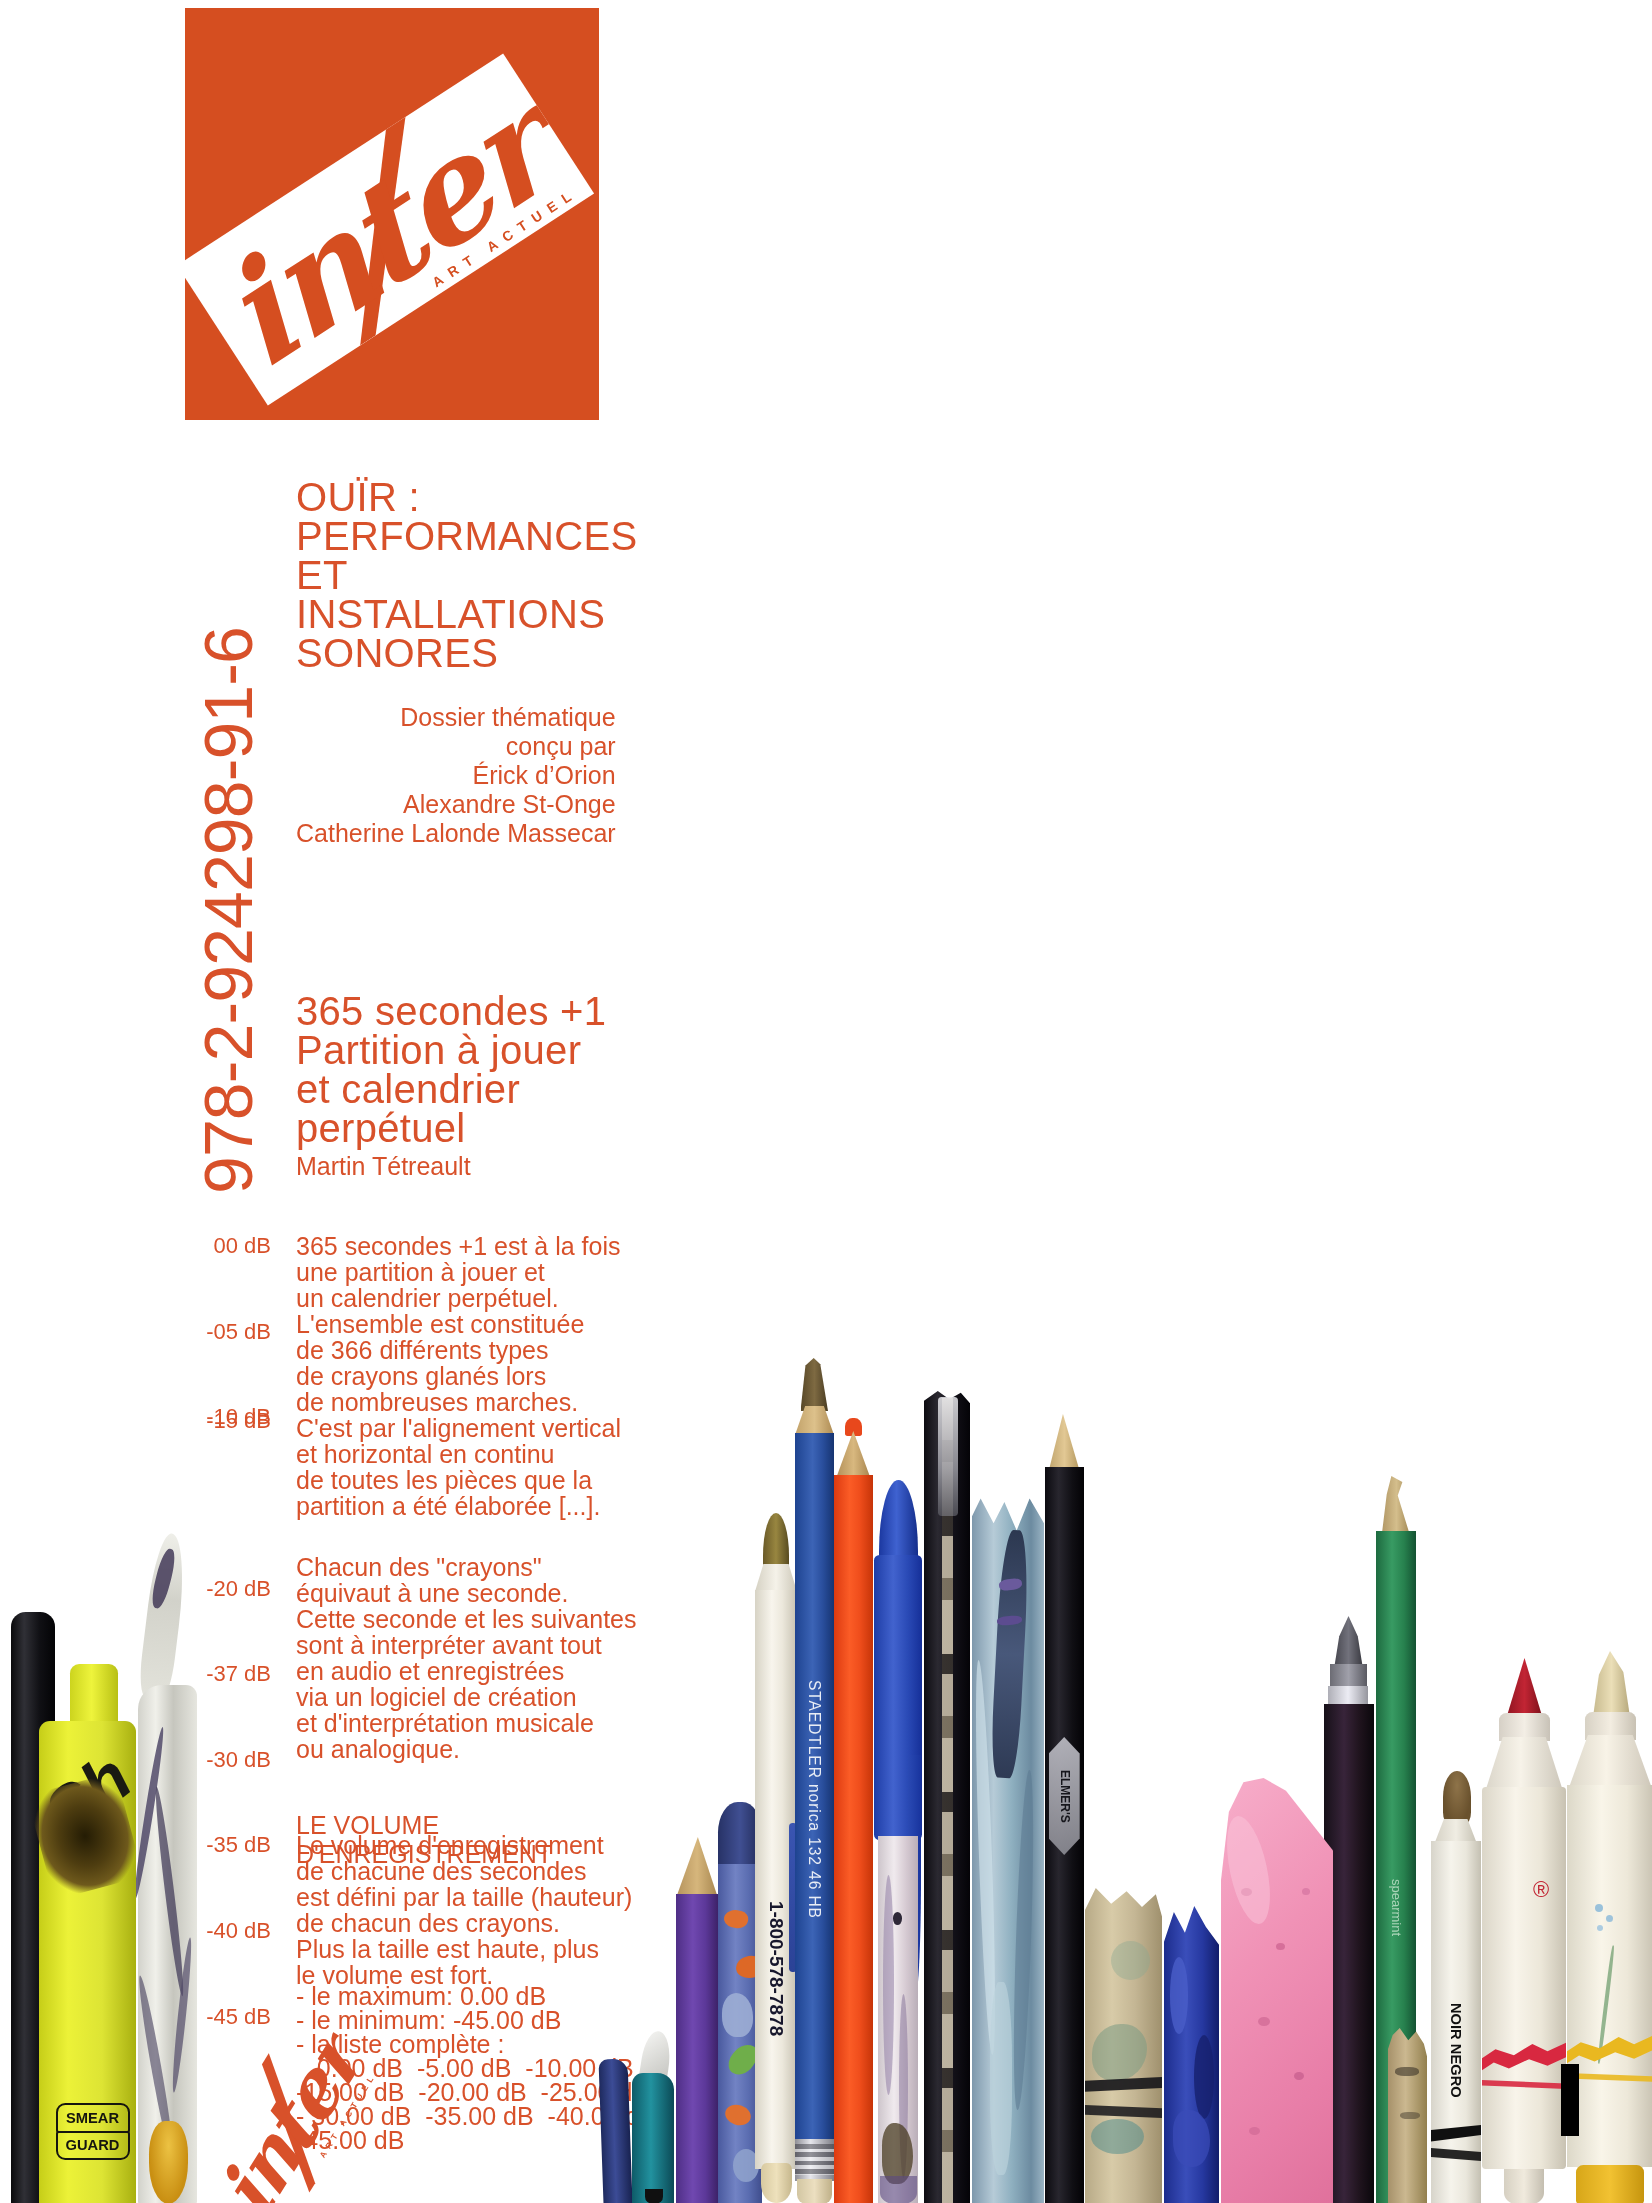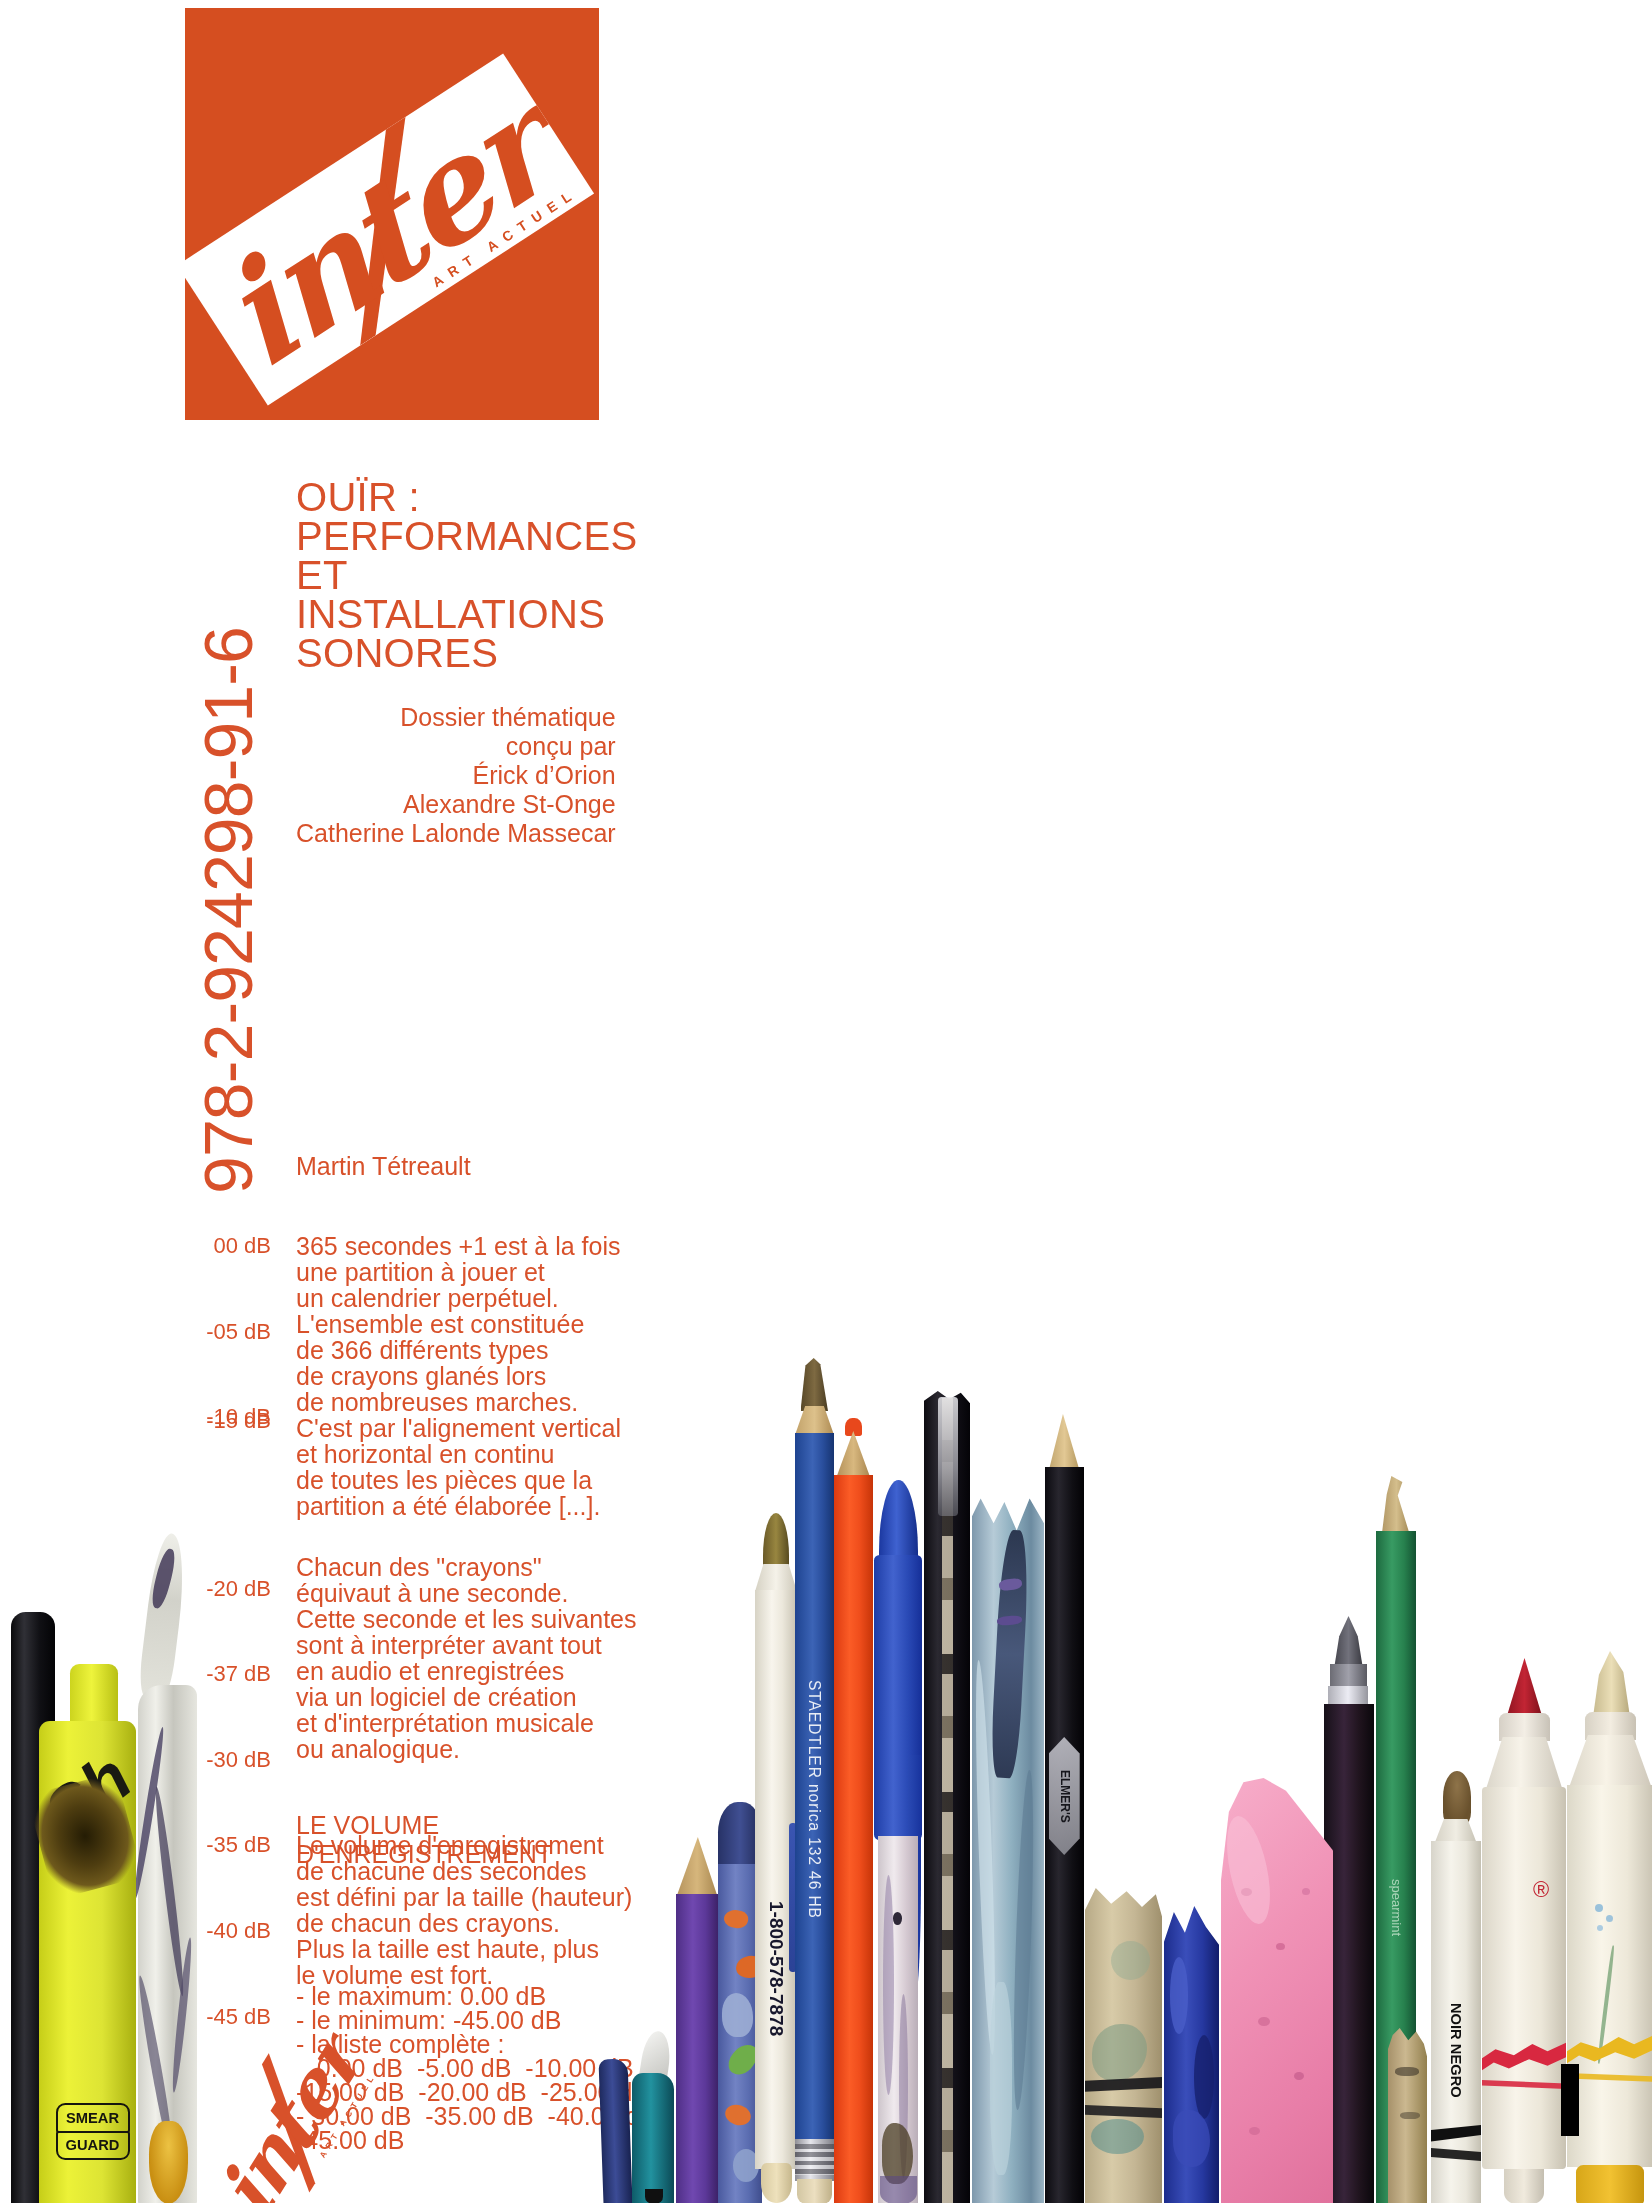--- a/index.html
+++ b/index.html
@@ -51,20 +51,24 @@
 PERFORMANCES
 ET
 INSTALLATIONS
 SONORES</div>
   <div class="txtblock small-block" style="top:703px;text-align:right;">Dossier thématique
 conçu par
 Érick d’Orion
 Alexandre St-Onge
 Catherine Lalonde Massecar</div>
 
+  <div class="txtblock h1" style="top:992px;">365 secondes +1
+Partition à jouer
+et calendrier
+perpétuel</div>
   <div class="txtblock author" style="top:1153px;">Martin Tétreault</div>
 
   <div class="txtblock body-block" style="top:1233px;">365 secondes +1 est à la fois
 une partition à jouer et
 un calendrier perpétuel.
 L'ensemble est constituée
 de 366 différents types
 de crayons glanés lors
 de nombreuses marches.
 C'est par l'alignement vertical

